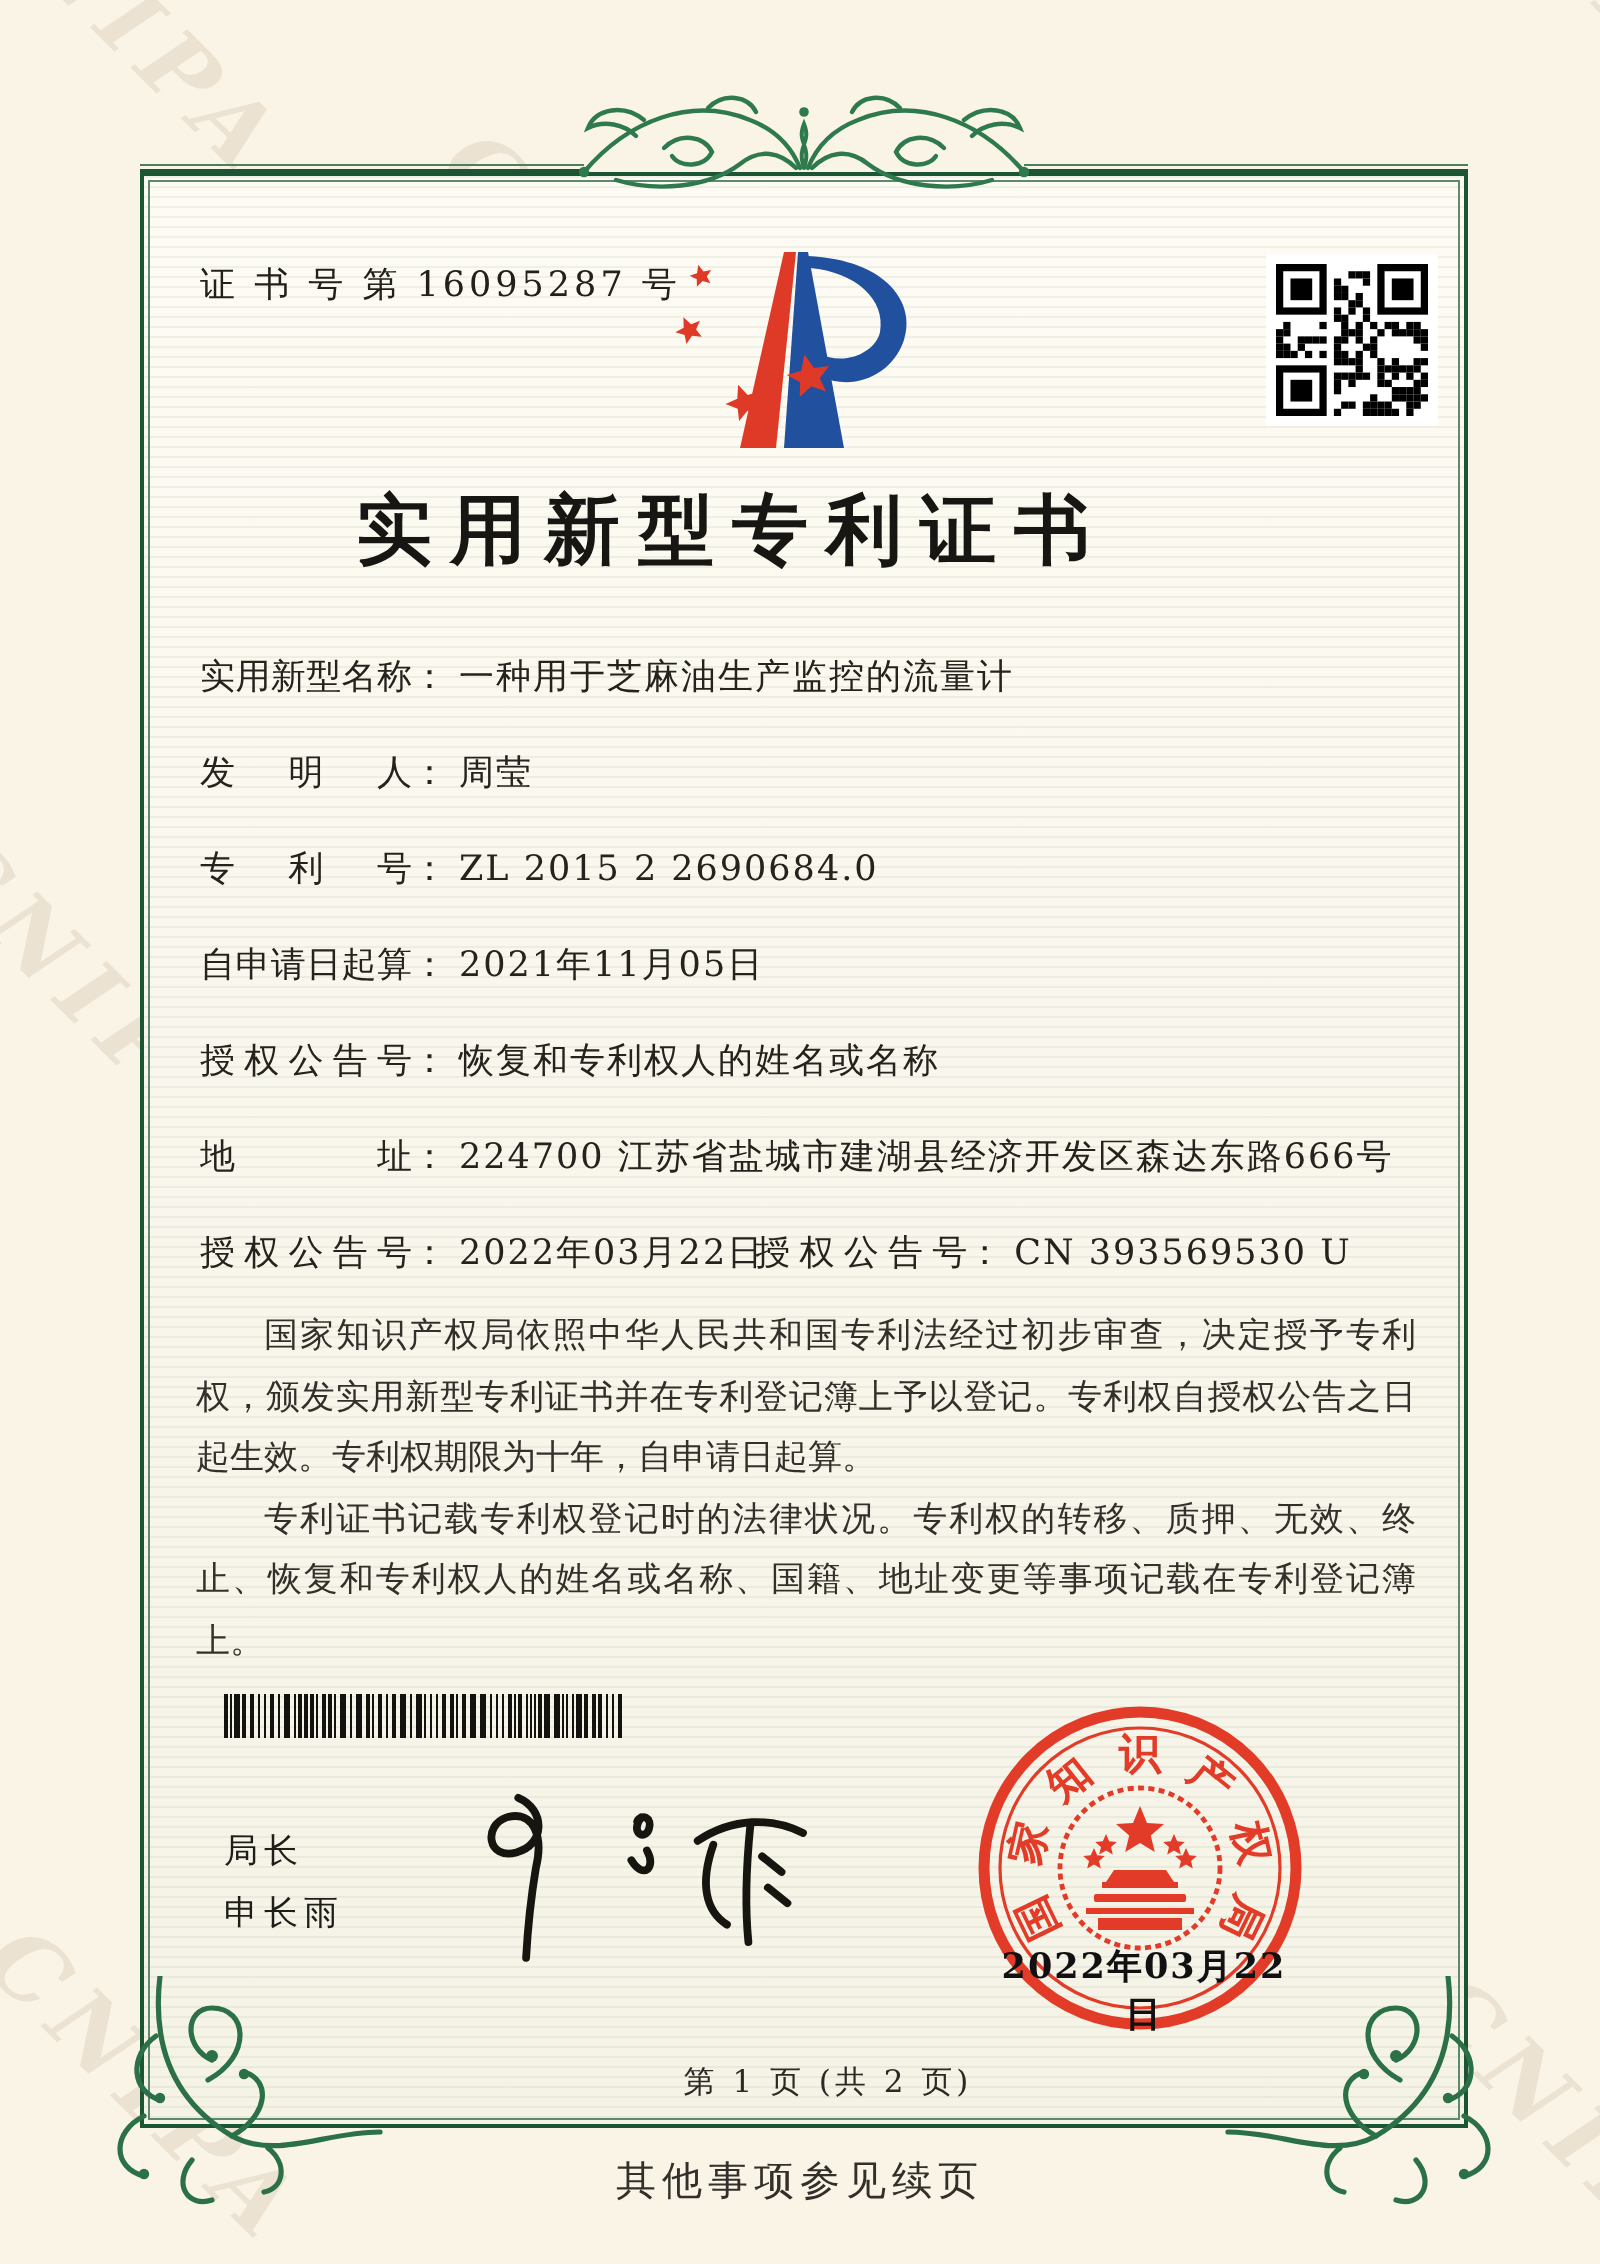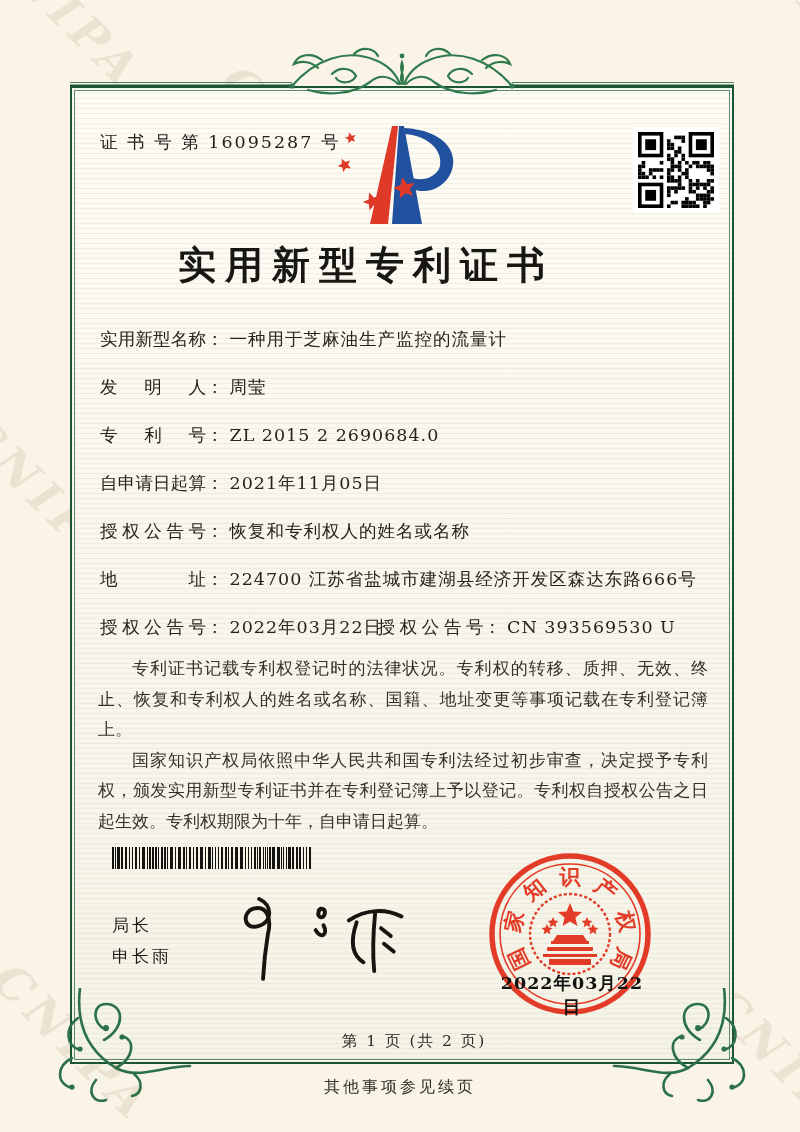--- a/index.html
+++ b/index.html
@@ -95,21 +95,21 @@
     letter-spacing:1px; color:#111;
   }
 
   
   .page-info{
     position:absolute; left:70px; top:1031px; width:664px; z-index:4;
     text-align:center; font-size:15.5px; color:#2c2925; letter-spacing:2px;margin-left:12px;
   }
   .cont-note{
     position:absolute; left:0; top:1077px; width:800px; z-index:4;
-    text-align:center; font-size:16px; color:#33302b; letter-spacing:3px;
+    text-align:center; font-size:20px; color:#33302b; letter-spacing:3px;
   }
 </style>
 </head>
 <body>
 
 <div class="page">
 
   <div class="wm" style="left:-38px; top:-18px;">CNIPA</div>
   <div class="wm" style="left:200px; top:118px;">CNIPA</div>
   <div class="wm" style="left:712px; top:-30px;">CNIPA</div>
@@ -357,22 +357,22 @@
       <span class="fpair-first">
         <span class="flabel">授权公告号</span><span class="fcolon">：</span><span class="fvalue">2022年03月22日</span>
       </span>
       <span>
         <span class="flabel">授权公告号</span><span class="fcolon">：</span><span class="fvalue">CN 393569530 U</span>
       </span>
     </div>
   </div>
 
   <div class="paras">
+    <p>国家知识产权局依照中华人民共和国专利法经过初步审查，决定授予专利权，颁发实用新型专利证书并在专利登记簿上予以登记。专利权自授权公告之日起生效。专利权期限为十年，自申请日起算。</p>
     <p>专利证书记载专利权登记时的法律状况。专利权的转移、质押、无效、终止、恢复和专利权人的姓名或名称、国籍、地址变更等事项记载在专利登记簿上。</p>
-    <p>国家知识产权局依照中华人民共和国专利法经过初步审查，决定授予专利权，颁发实用新型专利证书并在专利登记簿上予以登记。专利权自授权公告之日起生效。专利权期限为十年，自申请日起算。</p>
   </div>
 
   <div class="barcode"><svg id="barsvg" width="206" height="22">
         <rect x="0" y="0" width="2" height="22" fill="#14120e"></rect>
         <rect x="3" y="0" width="1" height="22" fill="#14120e"></rect>
         <rect x="5" y="0" width="3" height="22" fill="#14120e"></rect>
         <rect x="9" y="0" width="2" height="22" fill="#14120e"></rect>
         <rect x="13" y="0" width="2" height="22" fill="#14120e"></rect>
         <rect x="17" y="0" width="1" height="22" fill="#14120e"></rect>
         <rect x="20" y="0" width="1" height="22" fill="#14120e"></rect>

